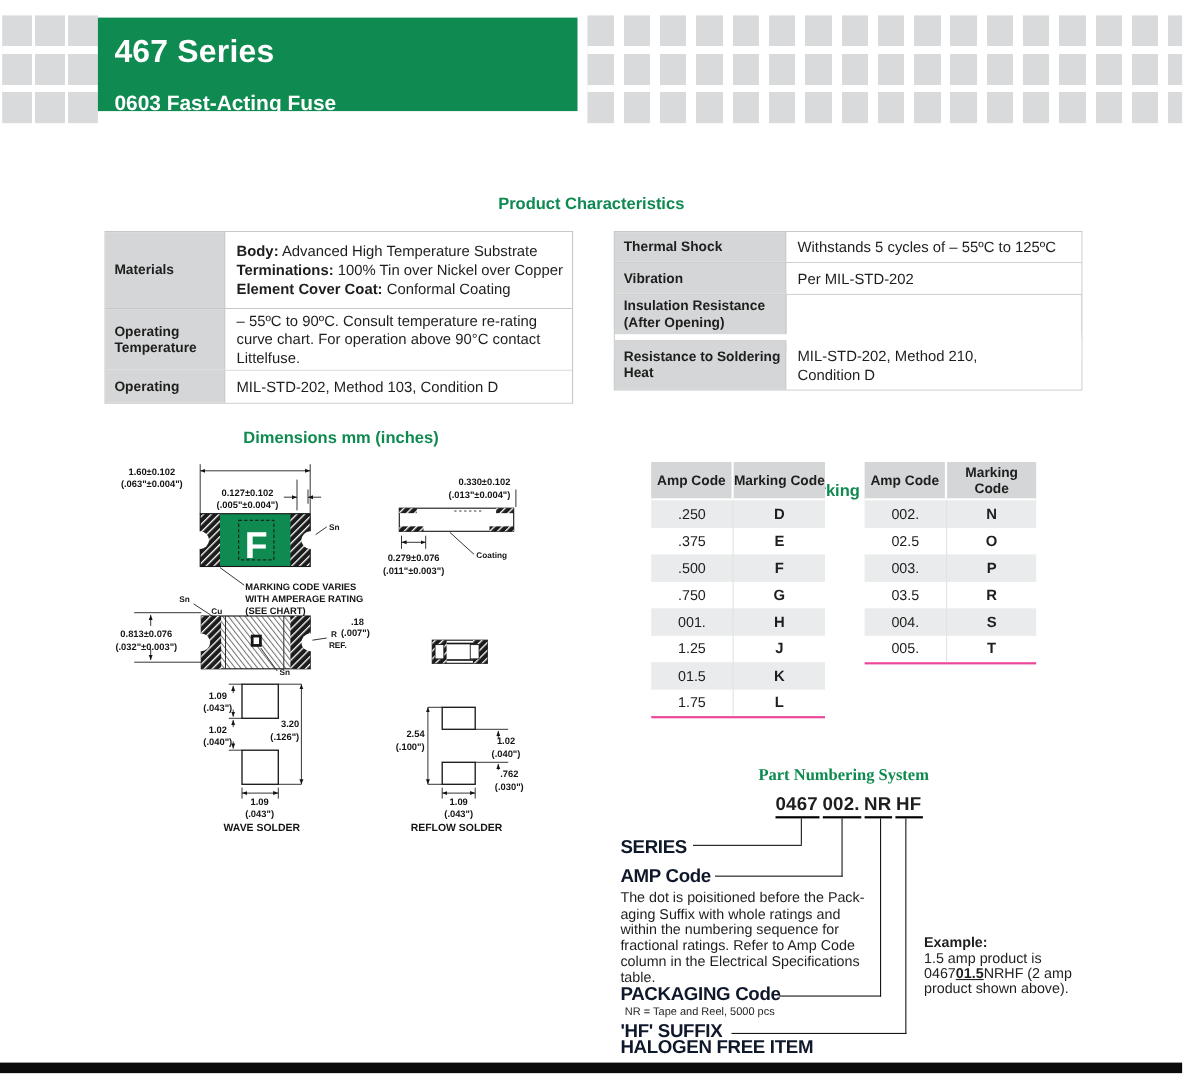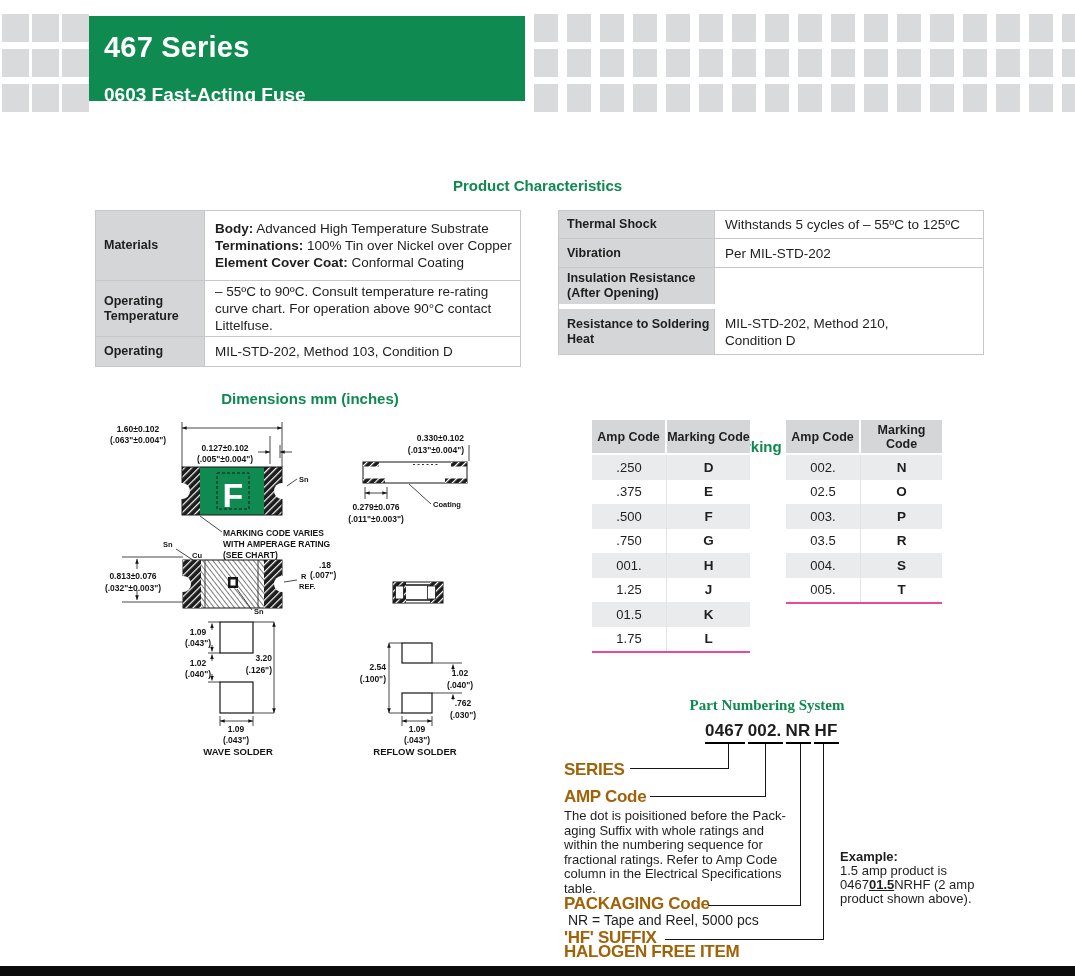--- a/index.html
+++ b/index.html
@@ -44,23 +44,23 @@
   .mc-amp{font-size:13px;border-right:1px solid #e2e3e3;}
   .mc-code{font-size:13.5px;font-weight:bold;flex:1;}
   .mtable1{left:592px;top:420px;width:158px;}
   .mtable2{left:786px;top:420px;width:156px;}
   .mtable1 .mc-amp,.mtable1 .mh-amp{width:75px;}
   .mtable2 .mc-amp,.mtable2 .mh-amp{width:75px;}
   .mh-code{flex:1;}
   
   .pn{position:absolute;left:705px;top:721px;font-weight:bold;font-size:17px;line-height:20px;letter-spacing:0.2px;}
   .pn span{display:inline-block;border-bottom:2px solid #000;margin-right:3px;padding:0 1px 1px 0;}
-  .pnlabel{position:absolute;left:564px;font-weight:bold;font-size:17px;line-height:18px;letter-spacing:-0.3px;color:#a16207;}
+  .pnlabel{position:absolute;left:564px;font-weight:bold;font-size:17px;line-height:18px;letter-spacing:-0.3px;color:#0f172a;}
   .amp-desc{position:absolute;left:564px;top:809px;width:250px;font-size:13px;line-height:14.5px;}
-  .pack-sub{position:absolute;left:568px;top:913px;font-size:14px;line-height:15px;}
+  .pack-sub{position:absolute;left:568px;top:913px;font-size:10px;line-height:15px;}
   .example{position:absolute;left:840px;top:850px;width:150px;font-size:13px;line-height:14px;}
   .ex-title{font-weight:bold;}
   .ex-bold{font-weight:bold;text-decoration:underline;}
   .cl{position:absolute;background:#161616;}
   .botbar{position:absolute;left:0;top:966px;width:1075px;height:10px;background:#0b0b0b;}
   
   svg.dims{position:absolute;left:88px;top:408px;}
   svg .sl{stroke:#1a1a1a;stroke-width:1;fill:none;}
   svg .thin{stroke-width:0.8;}
   svg text.dt{font-family:"Liberation Sans",sans-serif;font-weight:bold;font-size:8.5px;fill:#141414;}

